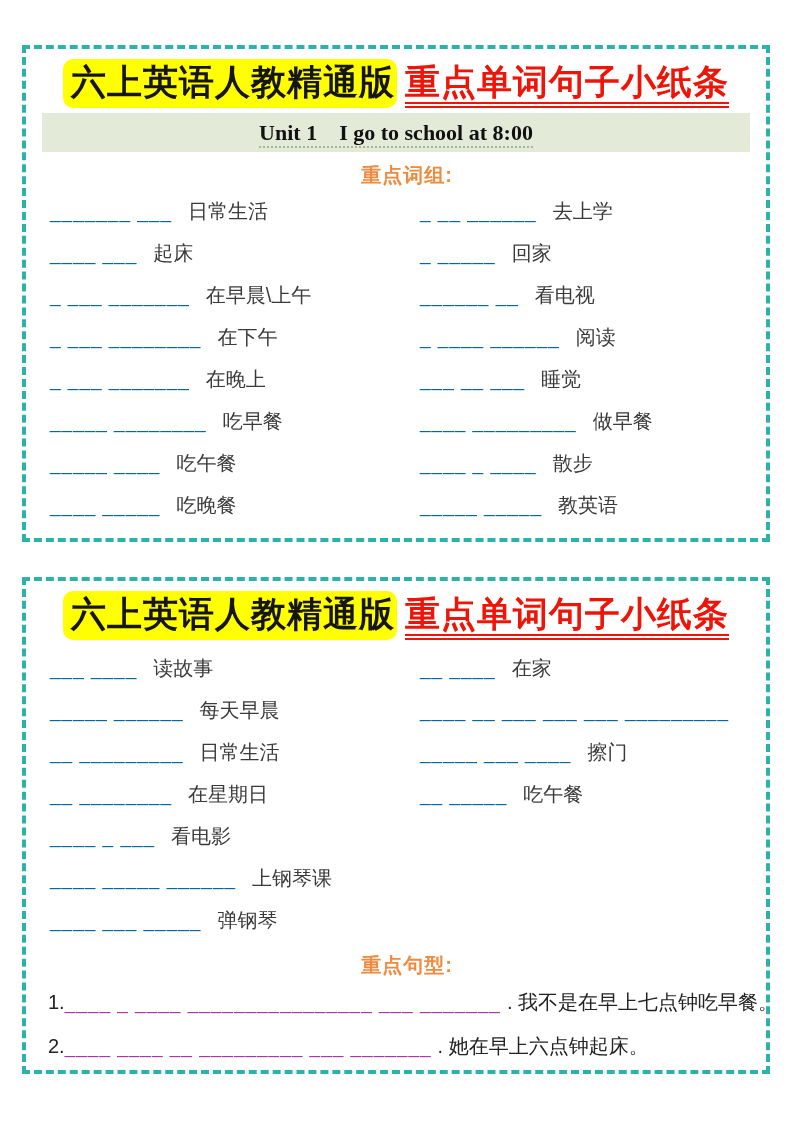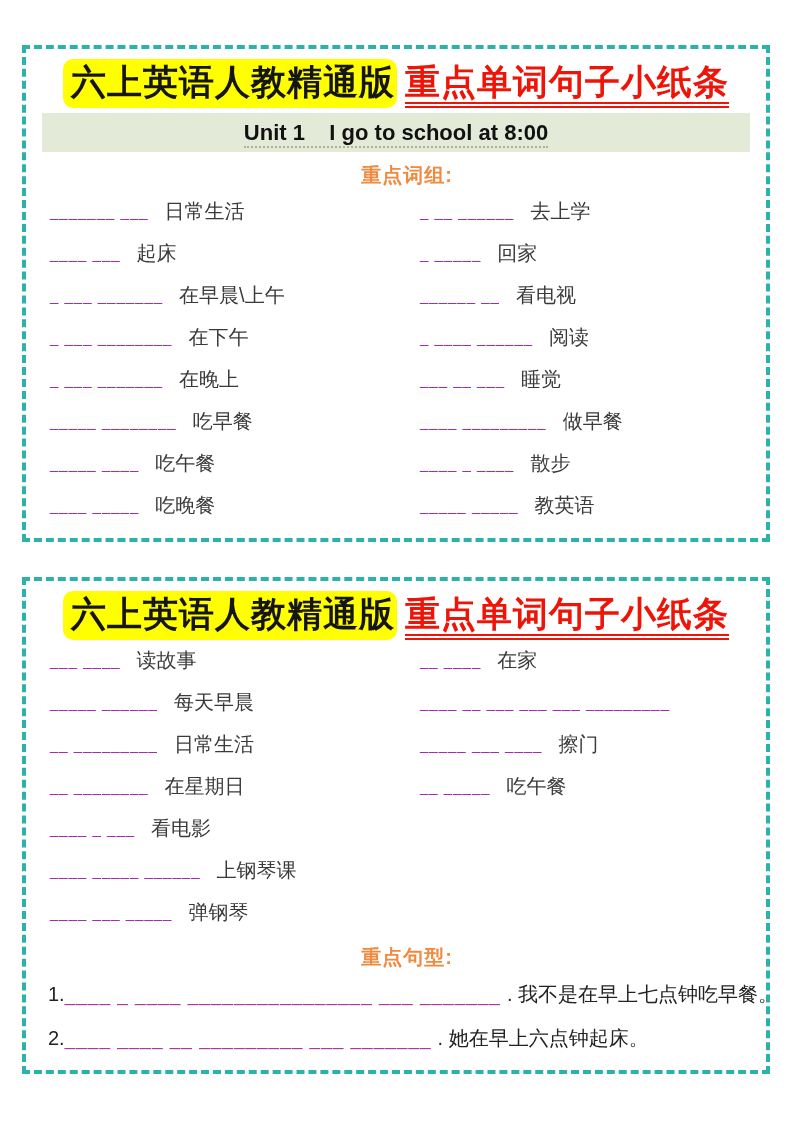--- a/index.html
+++ b/index.html
@@ -12,32 +12,32 @@
     border:4px dashed #2bb3aa;background:#ffffff;overflow:hidden;
   }
   #card1{top:45px;height:497px;}
   #card2{top:577px;height:497px;}
   .card-title{
     text-align:center;margin-top:8px;font-weight:bold;font-size:35px;
     line-height:1.45;white-space:nowrap;letter-spacing:1px;
   }
   .t-hl{background:#ffff00;color:#151515;padding:3px 2px 7px 8px;border-radius:10px;}
   .t-red{color:#ee1408;border-bottom:6px double #ee1408;padding-bottom:1px;margin-left:8px;}
-  .unit-bar{margin:5px 16px 0;background:#e4ead8;padding:7px 0 6px;text-align:center;}
+  .unit-bar{margin:5px 16px 0;background:#e4ead8;padding:7px 0 6px;text-align:center;font-family:Liberation Serif, serif;}
   .unit-text{
     font-size:22px;font-weight:bold;color:#111;white-space:pre;
     border-bottom:2px dotted #a9b696;padding-bottom:1px;
   }
   .sec-heading{margin:10px 0 2px 22px;font-size:20px;font-weight:bold;color:#f08a3e;letter-spacing:1px;text-align:center;}
   .cols{display:flex;margin-top:2px;}
   .col{width:50%;}
   .row{height:42px;display:flex;align-items:center;padding-left:24px;font-size:20px;}
-  .blanks{color:#a21caf;white-space:pre;margin-right:16px;font-size:15px;letter-spacing:1px;}
+  .blanks{color:#0369a1;white-space:pre;margin-right:16px;font-size:19px;letter-spacing:1px;}
   .label{color:#3a3a3a;white-space:pre;}
-  #card2 .cols{margin-top:0;}
+  #card2 .cols{margin-top:8px;}
   .sent{display:flex;align-items:center;height:44px;padding-left:22px;font-size:20px;}
   .sent-num{color:#222;}
   .sent-blanks{color:#a93aa3;white-space:pre;font-size:19px;letter-spacing:1px;}
   .sent-tail{color:#222;margin-left:6px;white-space:pre;}
 </style>
 </head>
 <body>
 
 <div class="card" id="card1">
   <div class="card-title">

